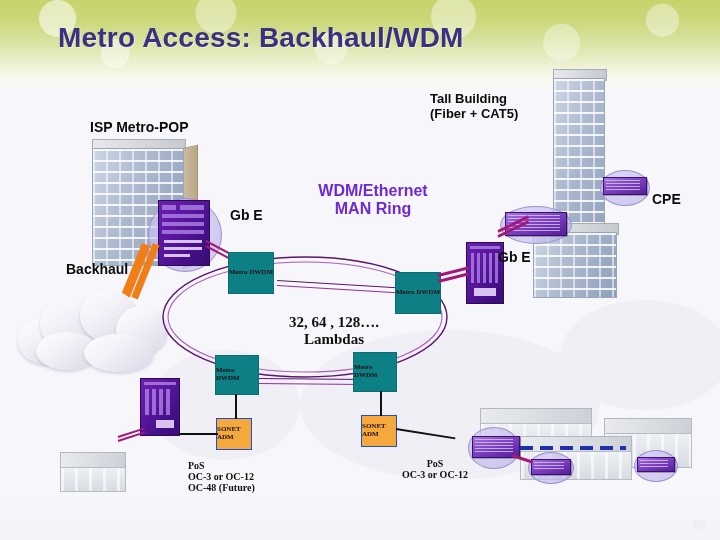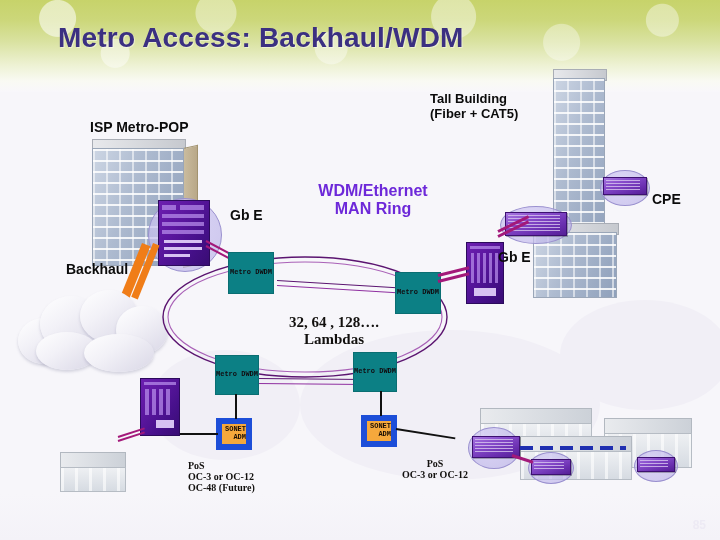--- a/index.html
+++ b/index.html
@@ -66,25 +66,25 @@
   .bh1{left:22px;top:0;width:9px;height:58px;transform:rotate(22deg);}
   .bh2{left:33px;top:0;width:7px;height:58px;transform:rotate(22deg);background:#f9a233;}
 
   
   .ring-svg{position:absolute;left:155px;top:252px;}
 
   
   .box{
     position:absolute;box-sizing:border-box;
     display:flex;flex-direction:column;align-items:center;justify-content:center;
-    font-family:Liberation Mono, monospace;font-weight:bold;
-    line-height:1.1;text-align:right;
+    font-family:Liberation Serif, serif;font-weight:bold;
+    line-height:1.1;text-align:left;
   }
   .box-teal{background:#0c8085;color:#120c10;border:1px solid #0a6e72;font-size:7px;}
-  .box-orange{background:#f5a83c;color:#1a0f05;border:6px solid #1d4ed8;font-size:7px;}
+  .box-orange{background:#f5a83c;color:#1a0f05;border:1px solid #1d4ed8;font-size:7px;}
 
   
   .rack{position:absolute;}
   .rack .body{
     position:absolute;inset:0;
     background:linear-gradient(125deg,#6c1fb0 0%,#5c17a0 35%,#46108a 70%,#390c74 100%);
     border:1px solid #2c0a5c;
   }
   .rack .slot{position:absolute;background:#b489e8;opacity:.75;}
   .rack .led{position:absolute;background:#d7c2f2;}

